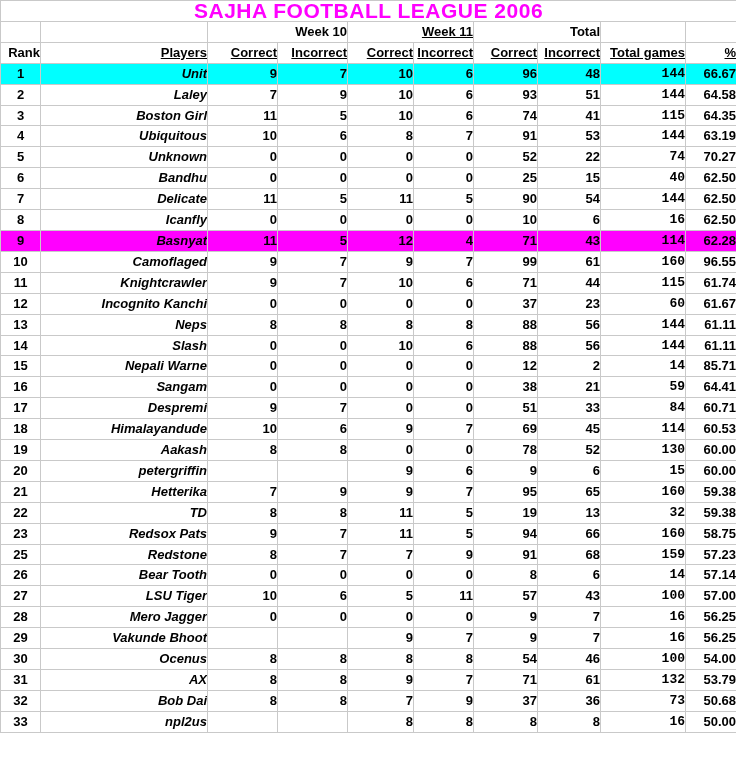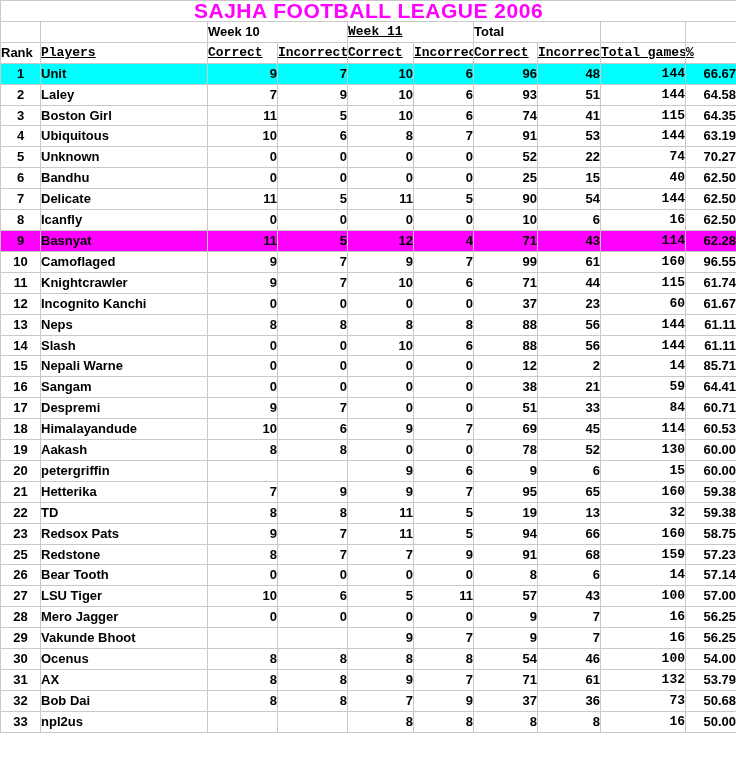--- a/index.html
+++ b/index.html
@@ -35,27 +35,27 @@
     border-left: 2px solid #a0a0a0;
   }
   td.title-cell {
     height: 27px;
     line-height: 27px;
     text-align: center;
     font-size: 21px;
     letter-spacing: 0.5px;
   }
   td.hcell {
-    text-align: left;
+    text-align: right;
     height: 20px;
     line-height: 20px;
   }
-  .ul { text-decoration: underline; font-family: Liberation Mono, monospace; }
+  .ul { text-decoration: underline; }
   td.rank-cell   { text-align: center; }
-  td.player-cell { text-align: left; padding-left: 6px; }
+  td.player-cell { text-align: right; padding-left: 6px; font-style: italic; }
   td.num         { text-align: right; padding-right: 9px; }
   td.tg-cell     { padding-right: 35px; font-family: Liberation Mono, monospace; }
   td.pct-cell    { padding-right: 3px; }
   tr.hl-cyan td    { background: #00ffff; }
   tr.hl-magenta td { background: #ff00ff; }
 </style>
 </head>
 <body>
 
 <div class="sheet">

